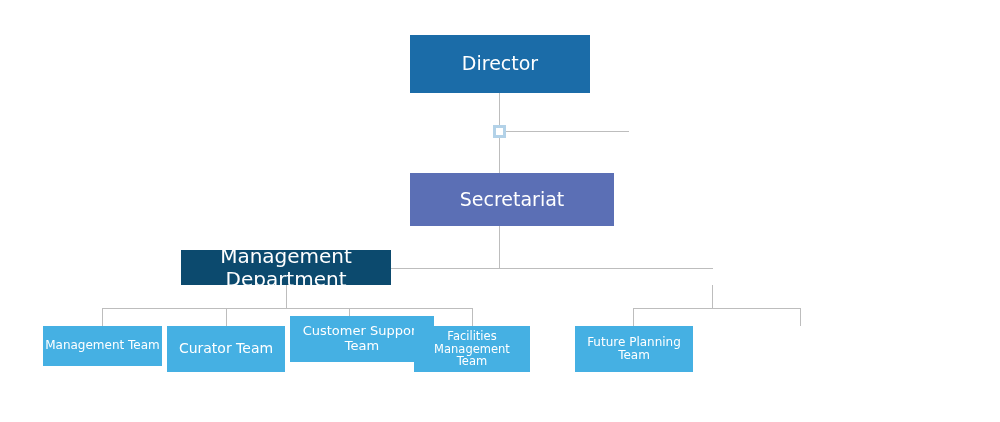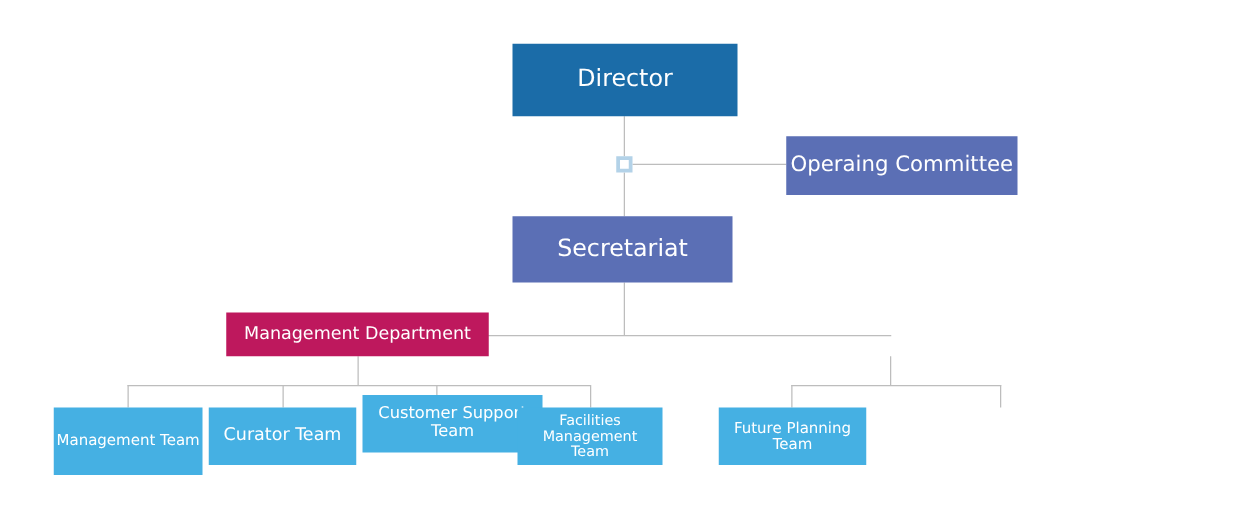--- a/index.html
+++ b/index.html
@@ -80,34 +80,31 @@
 
   <div class="conn conn-v" style="left:633px; top:308px; height:18px;"></div>
   <div class="conn conn-v" style="left:800px; top:308px; height:18px;"></div>
 
   <div class="junction" style="left:493px; top:125px; width:13px; height:13px;"></div>
 
   <div class="node" style="left:410px; top:35px; width:180px; height:58px; background:#1b6ca8; font-size:19px;">
     <span class="node-label">Director</span>
   </div>
 
-  <div class="node" style="left:629px; top:109px; width:185px; height:47px; background:#5b6fb5; font-size:17px;">
-    <span class="node-label">Operaing Committee</span>
-  </div>
 
-  <div class="node" style="left:410px; top:173px; width:176px; height:53px; background:#5b6fb5; font-size:19px;">
+  <div class="node" style="left:410px; top:173px; width:204px; height:53px; background:#5b6fb5; font-size:19px;">
     <span class="node-label">Secretariat</span>
   </div>
 
-  <div class="node" style="left:181px; top:250px; width:210px; height:35px; background:#be185d; font-size:14px;">
+  <div class="node" style="left:181px; top:250px; width:210px; height:35px; background:#0c4a6e; font-size:20px;">
     <span class="node-label">Management Department</span>
   </div>
 
 
-  <div class="node" style="left:43px; top:326px; width:119px; height:54px; background:#45b0e3; font-size:12px;">
+  <div class="node" style="left:43px; top:326px; width:119px; height:40px; background:#45b0e3; font-size:12px;">
     <span class="node-label">Management Team</span>
   </div>
 
   <div class="node" style="left:167px; top:326px; width:118px; height:46px; background:#45b0e3; font-size:14px;justify-content:center;">
     <span class="node-label">Curator Team</span>
   </div>
 
   <div class="node" style="left:290px; top:316px; width:144px; height:46px; background:#45b0e3; font-size:13px;">
     <span class="node-label">Customer Support
 Team</span>

